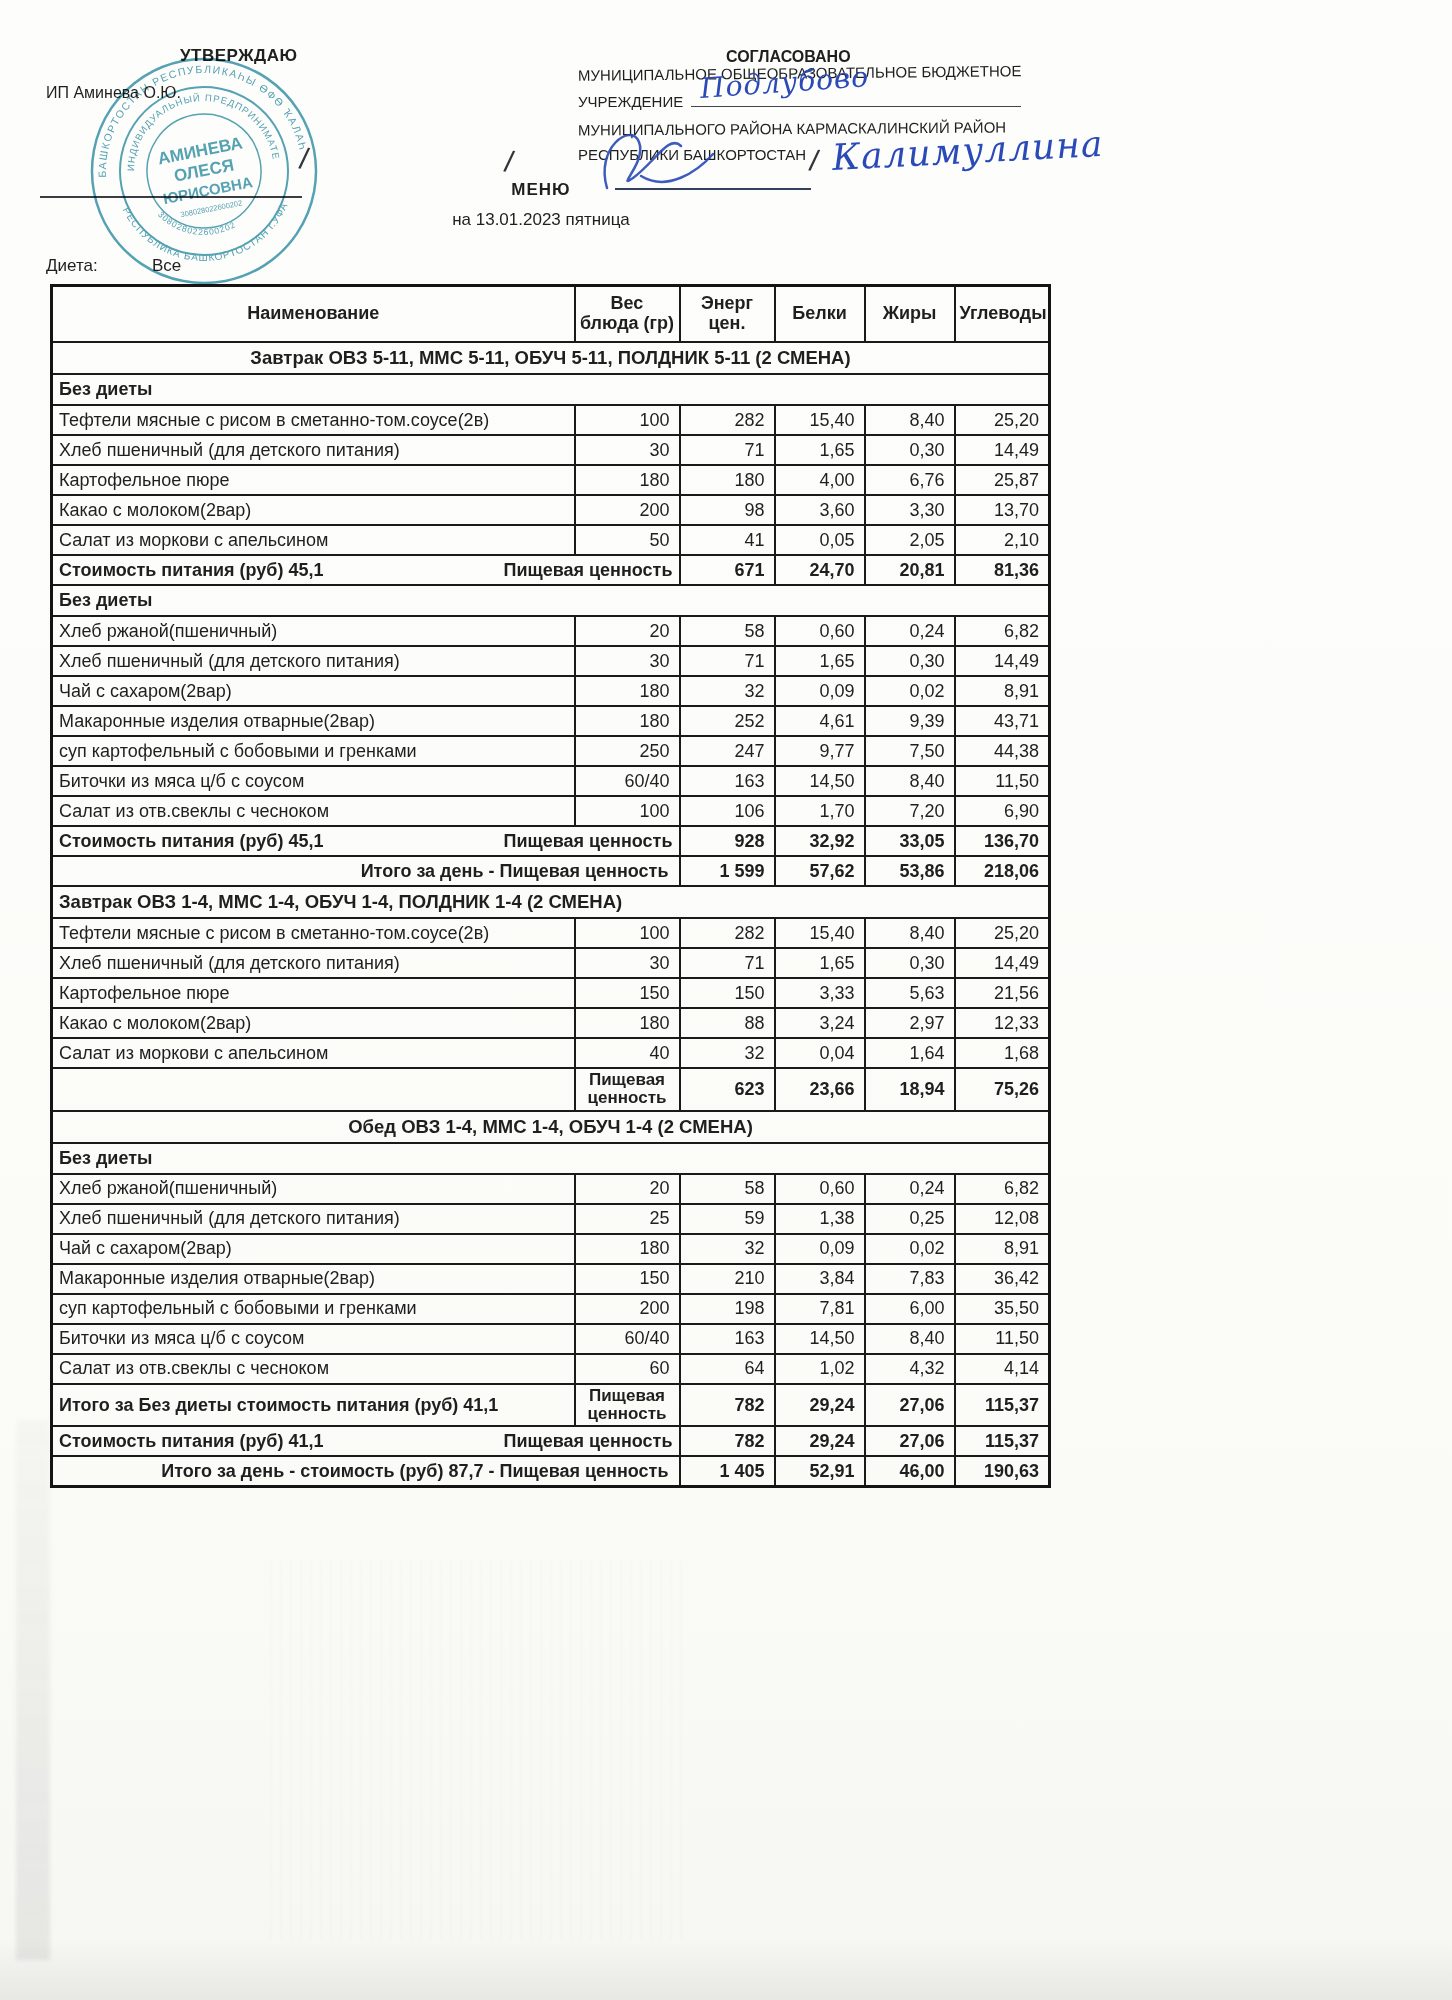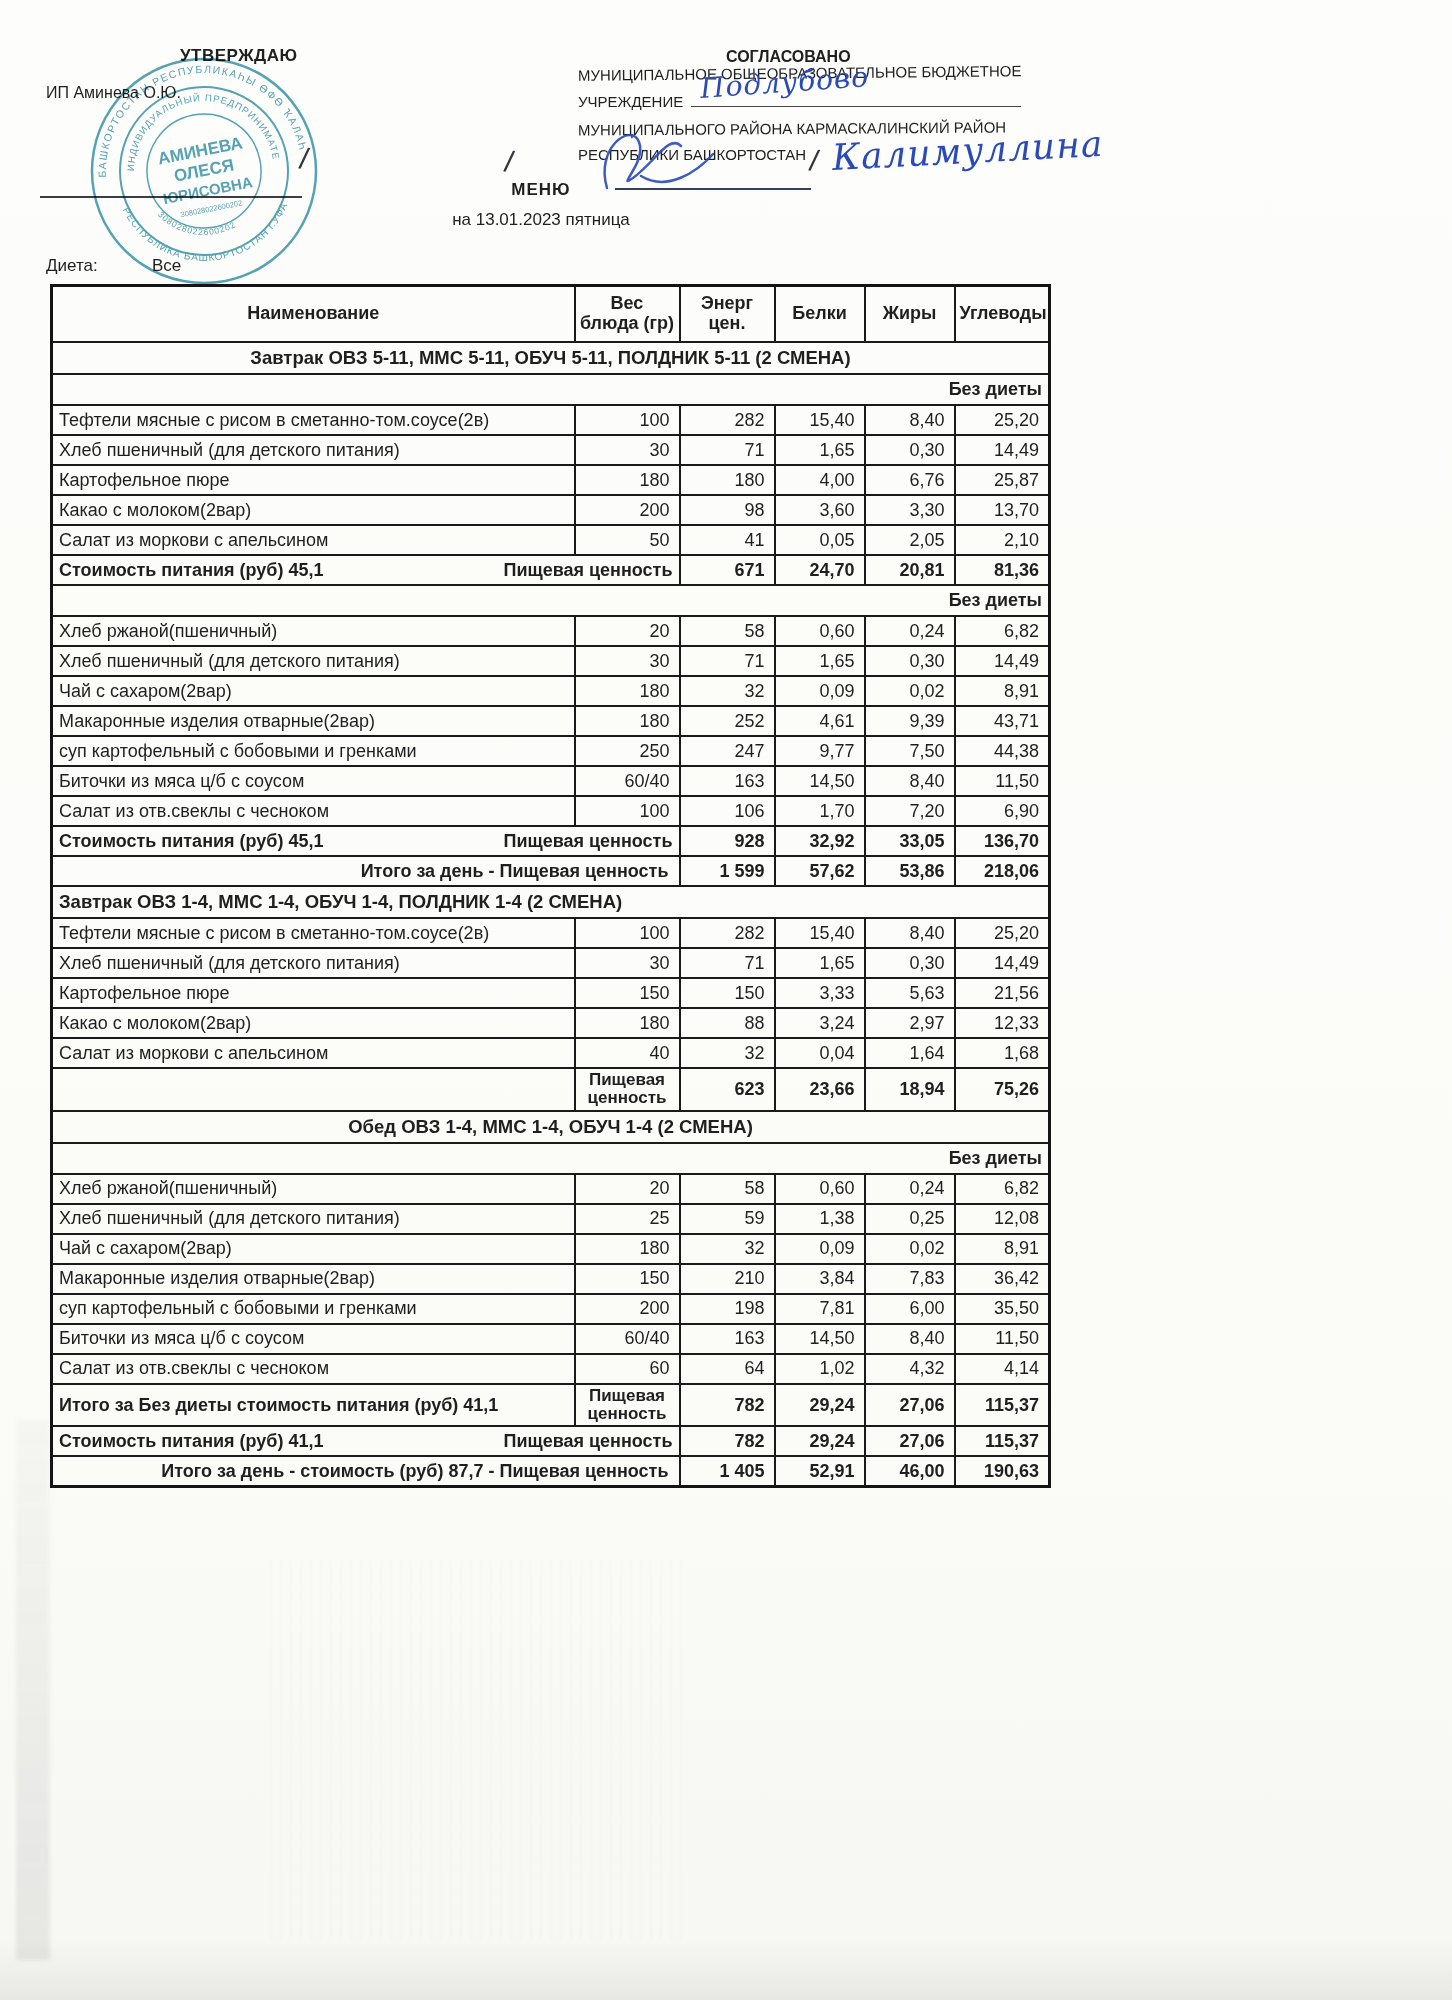--- a/index.html
+++ b/index.html
@@ -36,21 +36,21 @@
   table.menu { border-collapse:collapse; table-layout:fixed; width:998px; border:3px solid #141414; background:transparent; }
   .menu th, .menu td { border:2px solid #1a1a1a; vertical-align:middle; }
   .menu th { height:50px; font-size:18px; font-weight:bold; text-align:center; line-height:1.1; padding:2px 4px; }
   .cell { font-size:18px; padding:2px 6px; height:24px; line-height:1.15; }
   .name-cell { text-align:left; }
   .num-cell  { text-align:right; padding-right:9px; }
   .bold { font-weight:bold; }
   .section-cell { font-weight:bold; font-size:18.5px; height:26px; }
   .section-cell.center { text-align:center;margin-top:22px; }
   .section-cell.left { text-align:left; }
-  .subhead-cell { font-weight:bold; text-align:right; height:25px; }
+  .subhead-cell { font-weight:bold; text-align:left; height:25px; }
   .total-cell { font-weight:bold; }
   .total-flex { display:flex; justify-content:space-between; align-items:center; }
   .total-left { text-align:left; } .total-right { text-align:right; }
   .sub-cell { font-weight:bold; font-size:17px; text-align:center; line-height:1.08; padding:2px 3px; }
   .grand-cell { text-align:right; font-weight:bold; padding-right:10px; }
   
   .streak1 { left:16px; top:1420px; width:34px; height:540px;
     background:linear-gradient(180deg, rgba(110,110,110,.04), rgba(110,110,110,.12)); filter:blur(2px); }
   .streak2 { left:270px; top:1560px; width:420px; height:380px;
     background:repeating-linear-gradient(90deg, rgba(90,90,90,.035) 0 2px, transparent 2px 10px); filter:blur(1px); opacity:.6; }

